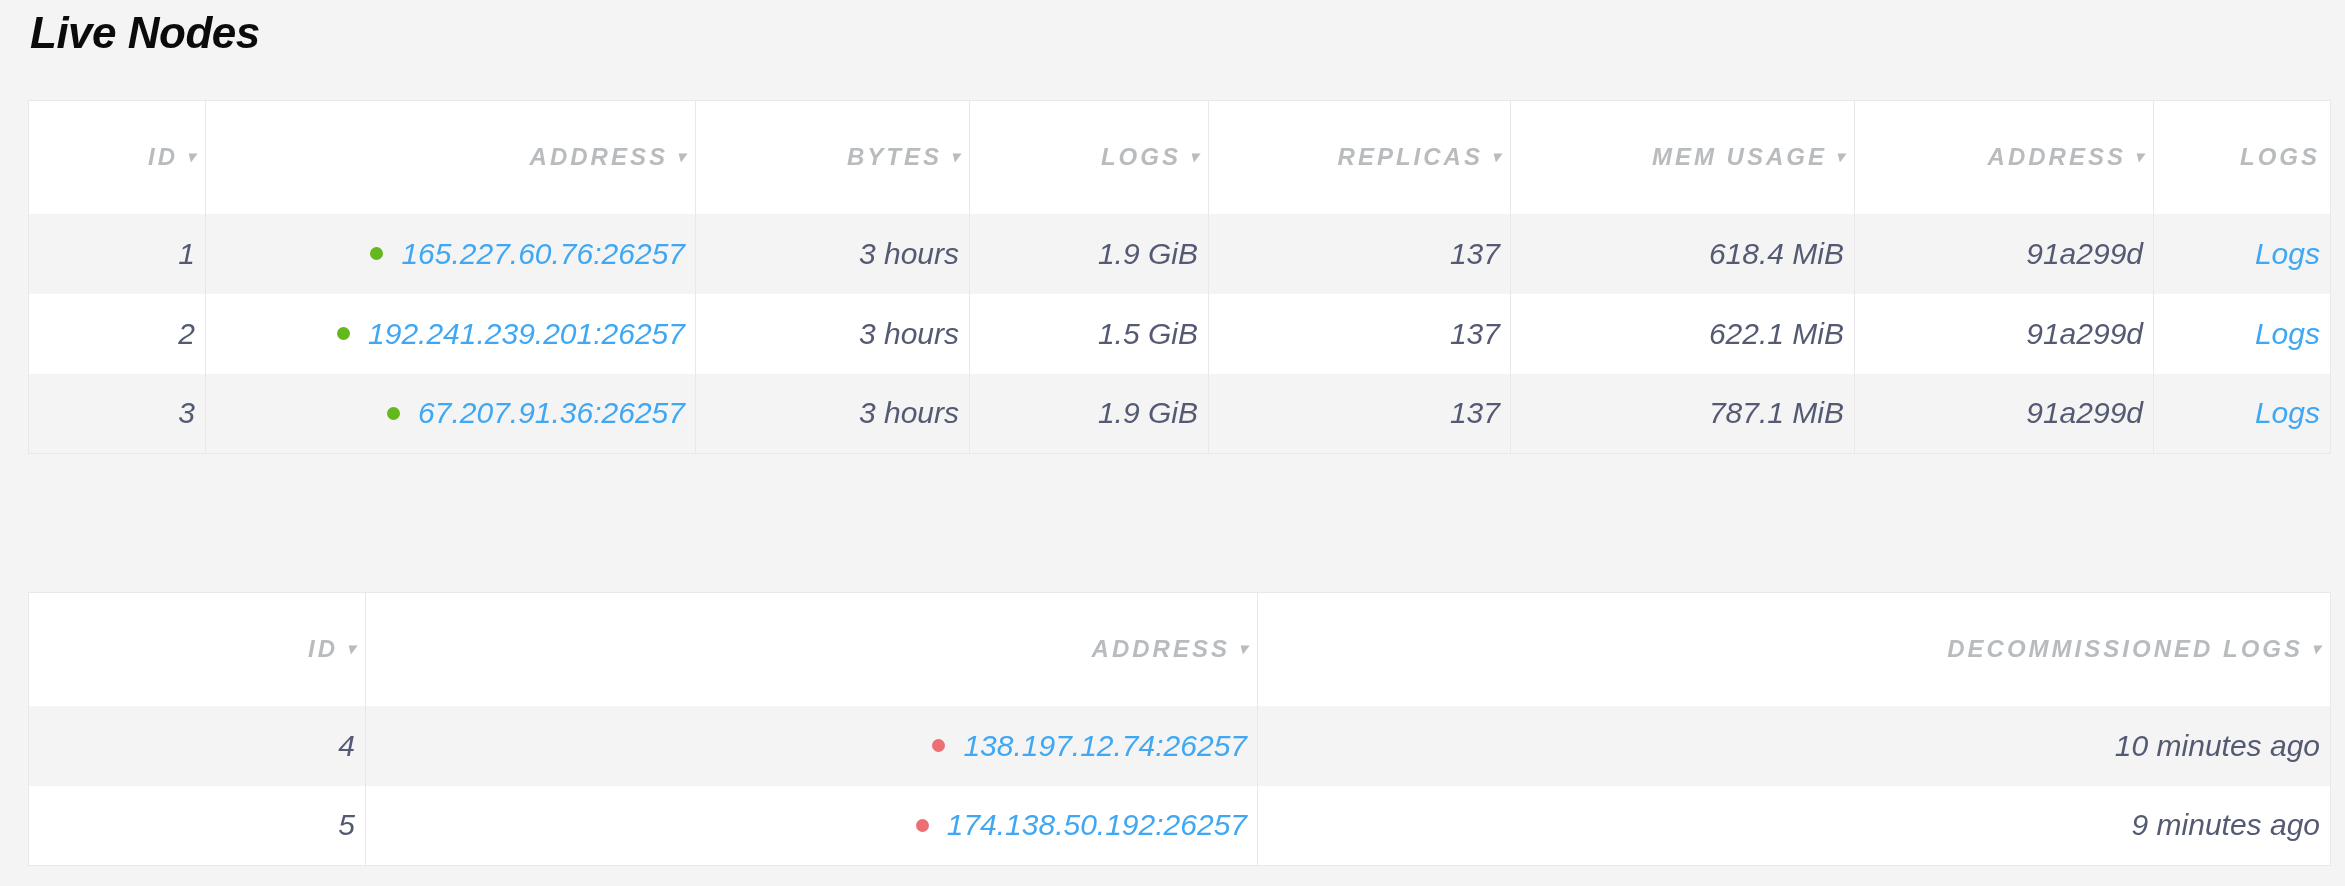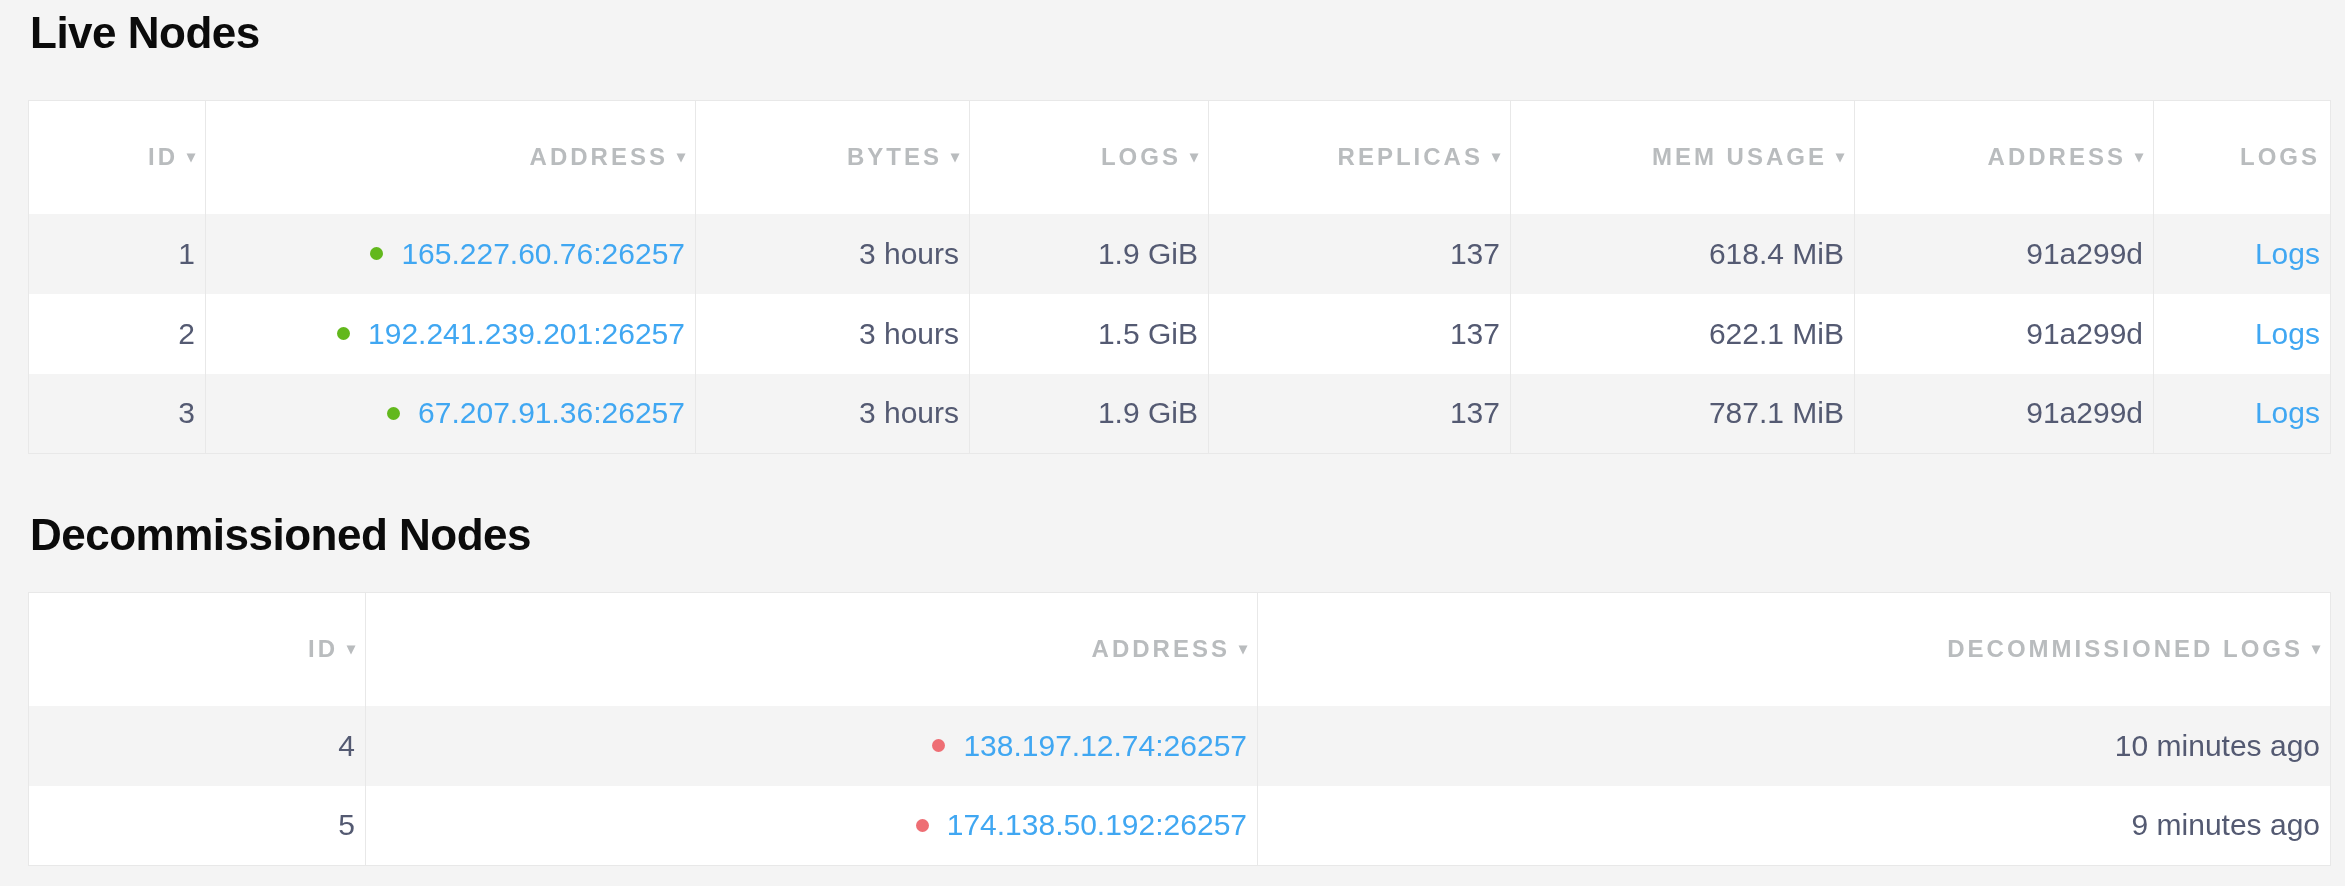--- a/index.html
+++ b/index.html
@@ -15,21 +15,21 @@
     --decommissioned-dot: #ee6e74;
   }
   * { box-sizing: border-box; }
   html, body {
     margin: 0; padding: 0;
     width: 2345px; height: 886px;
     background: var(--page-background);
     font-family: "Liberation Sans", sans-serif;
     overflow: hidden;
   }
-  .stage { position: absolute; width: 2345px; height: 886px; top: 0; left: 0; }
+  .stage { position: absolute; width: 2345px; height: 886px; top: 0; left: 0; font-style: italic; }
 
   .section-title {
     position: absolute;
     left: 30px;
     margin: 0;
     font-size: 44px;
     line-height: 50px;
     font-weight: bold;
     color: var(--title-text);
     letter-spacing: -0.5px;
@@ -158,21 +158,20 @@
         <td>3 hours</td>
         <td>1.9 GiB</td>
         <td>137</td>
         <td>787.1 MiB</td>
         <td>91a299d</td>
         <td><a class="link" href="#">Logs</a></td>
       </tr>
     </tbody>
   </table>
 
-  <h2 class="section-title decommissioned">Decommissioned Nodes</h2>
 
   <table class="nodes decommissioned">
     <colgroup>
       <col style="width:337px">
         <col style="width:892px">
         <col style="width:1073px">
     </colgroup>
     <thead>
       <tr>
         <th><span>ID</span><span class="sort-arrow">▾</span></th>

